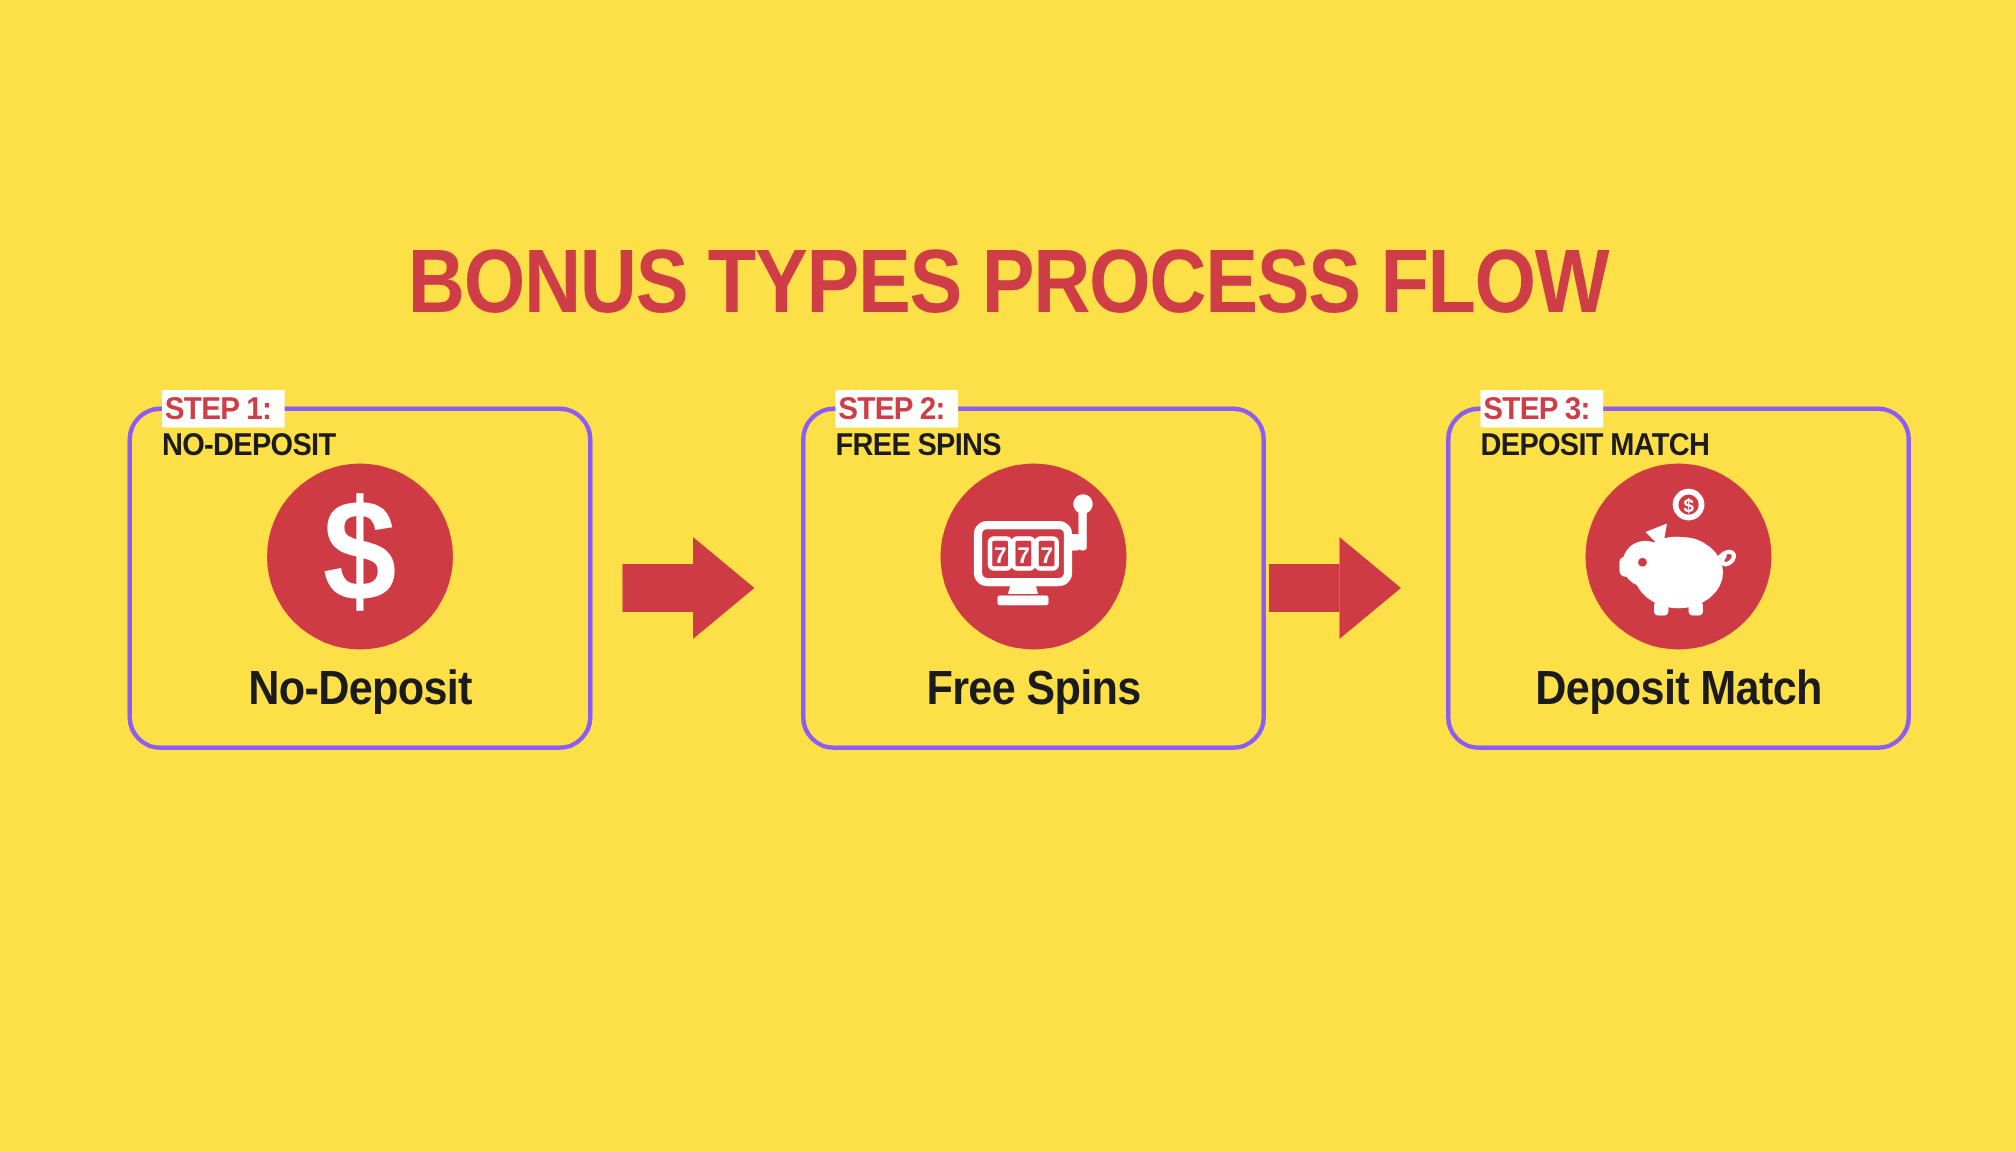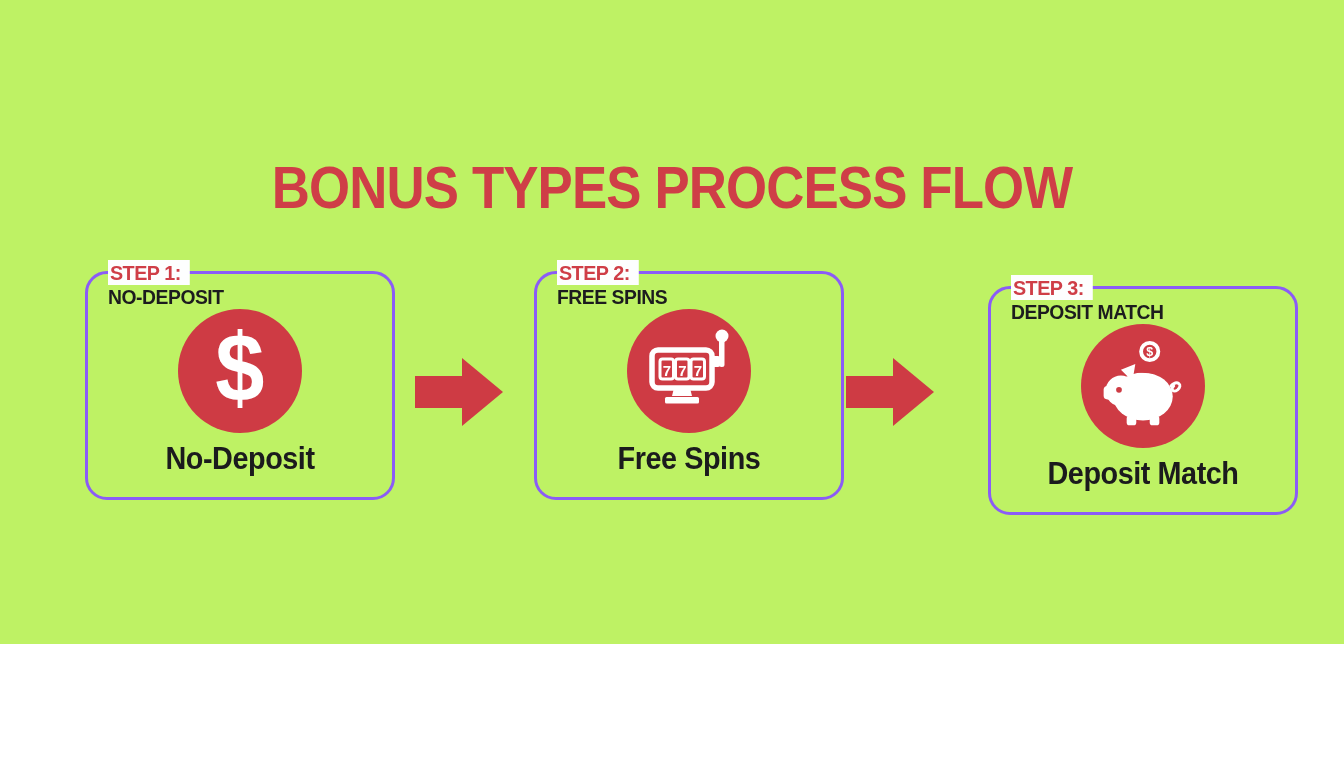--- a/index.html
+++ b/index.html
@@ -4,22 +4,22 @@
 <style>
   html, body {
     margin: 0;
     padding: 0;
     background: #ffffff;
     font-family: "Liberation Sans", sans-serif;
   }
   #canvas {
     position: relative;
     width: 1344px;
-    height: 644px;
-    background: #bef264;
+    height: 768px;
+    background: #fde047;
     overflow: hidden;
   }
 
   
   .diagram-title {
     position: absolute;
     top: 158px;
     left: 0;
     width: 100%;
     text-align: center;
@@ -39,21 +39,21 @@
     top: 271px;
     width: 310px;
     height: 229px;
     border: 3px solid #8b5cf6;
     border-radius: 22px;
     box-sizing: border-box;
     background: transparent;
   }
   .step-box.pos-1 { left: 85px; }
   .step-box.pos-2 { left: 534px; }
-  .step-box.pos-3 { left: 988px; margin-top: 15px; }
+  .step-box.pos-3 { left: 964px; }
 
   .step-legend {
     position: absolute;
     top: -14px;
     left: 20px;
     background: #fdfefe;
     padding: 0 10px 0 2px;
     font-size: 21px;
     line-height: 25px;
     font-weight: 700;

